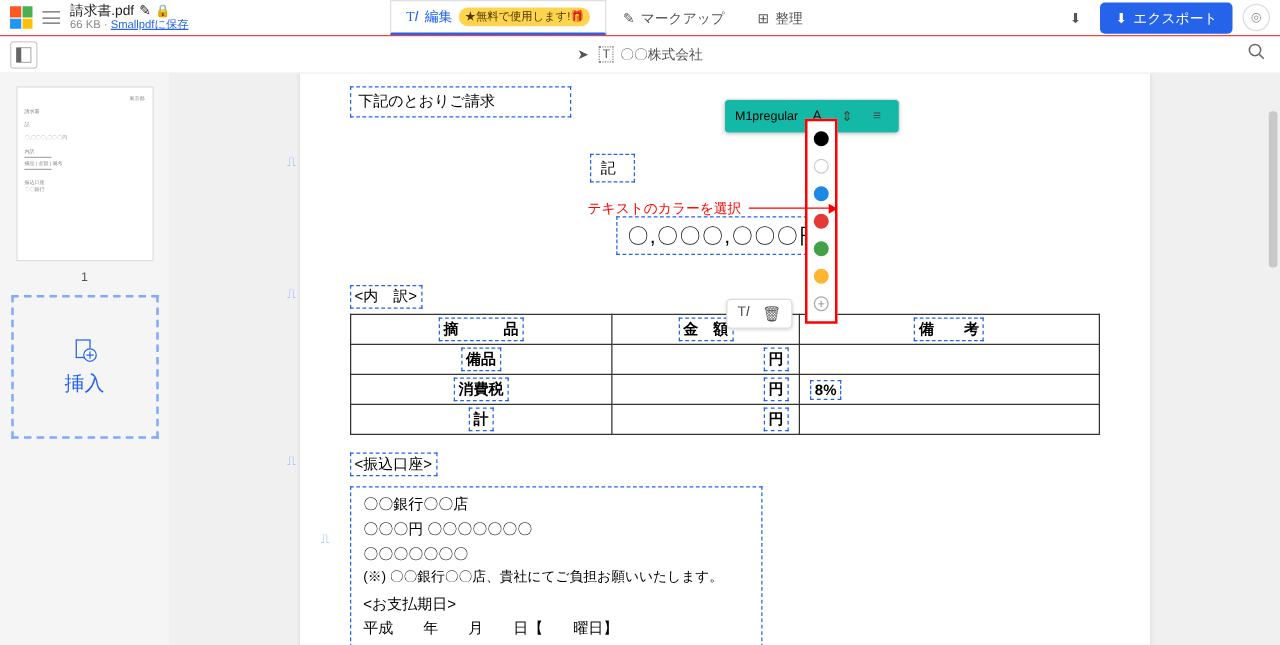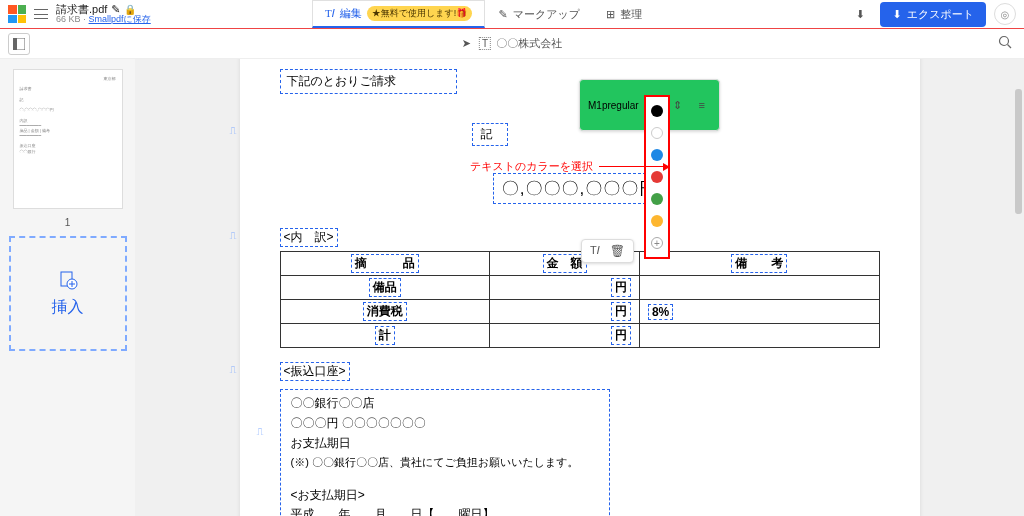--- a/index.html
+++ b/index.html
@@ -31,21 +31,21 @@
 .pagenum{font-size:10px;color:#555}
 .insertbox{width:118px;height:115px;border:2px dashed #7faaff;display:flex;flex-direction:column;align-items:center;justify-content:center;gap:5px;font-size:9px;color:#555;cursor:pointer}
 .insertbox .big{color:#2563eb;font-size:16px}
 .doc{flex:1;background:#f0f0f0;position:relative;overflow:hidden}
 .page{position:absolute;left:50%;top:-10px;transform:translateX(-50%);width:680px;background:#fff;padding:20px 40px;box-shadow:0 0 4px rgba(0,0,0,.1);font-size:12px}
 .sel{border:1px dashed #2563eb;display:inline-block;padding:0 3px}
 .mark{position:absolute;color:#7faaff;font-size:10px}
 .tbl{border-collapse:collapse;width:100%;margin-top:4px}
 .tbl td,.tbl th{border:1px solid #333;padding:2px 8px;font-size:12px;text-align:center;font-weight:bold}
 .bankbox{border:1px dashed #2563eb;padding:4px 10px;width:330px;margin-top:8px;font-size:12px;line-height:1.65}
-.floatopts{position:absolute;left:444px;top:20px;background:#22c55e;border:1px solid #ddd;border-radius:4px;padding:16px 8px;display:flex;align-items:center;gap:6px;font-size:10px;box-shadow:0 1px 3px rgba(0,0,0,.15);z-index:10}
+.floatopts{position:absolute;left:444px;top:20px;background:#14b8a6;border:1px solid #ddd;border-radius:4px;padding:4px 8px;display:flex;align-items:center;gap:6px;font-size:10px;box-shadow:0 1px 3px rgba(0,0,0,.15);z-index:10}
 .floatopts .fi{width:18px;height:18px;display:flex;align-items:center;justify-content:center;cursor:pointer;font-size:11px;color:#444}
 .colorpanel{position:absolute;left:509px;top:36px;width:26px;border:2px solid #ff0000;background:#fff;display:flex;flex-direction:column;align-items:center;gap:10px;padding:8px 2px;z-index:11}
 .swatch{width:12px;height:12px;border-radius:50%;cursor:pointer}
 .annot{position:absolute;left:335px;top:100px;color:#ff0000;font-size:11px;display:flex;align-items:center;gap:6px;z-index:12}
 .arrow-line{width:70px;height:1.5px;background:#ff0000;position:relative}
 .arrow-line:after{content:'';position:absolute;right:-1px;top:-3px;border-left:7px solid #ff0000;border-top:4px solid transparent;border-bottom:4px solid transparent}
 .toolpop{position:absolute;left:446px;top:180px;background:#fff;border:1px solid #ddd;border-radius:4px;padding:4px 8px;display:flex;gap:10px;box-shadow:0 1px 3px rgba(0,0,0,.15);z-index:9}
 .scrollbar{position:absolute;right:2px;top:30px;width:7px;height:125px;background:#c9c9c9;border-radius:3px}
 </style>
 </head>
@@ -175,23 +175,23 @@
           </table>
       </div>
       <div style="margin-top:14px;position:relative">
         <span class="mark" style="left:-50px;top:2px">⎍</span>
         <span class="sel">&lt;振込口座&gt;</span>
       </div>
       <div class="bankbox" style="position:relative">
         <span class="mark" style="left:-24px;top:34px">⎍</span>
         <div>〇〇銀行〇〇店</div>
         <div>〇〇〇円  〇〇〇〇〇〇〇</div>
-        <div>お支払期日</div>
+        <div>〇〇〇〇〇〇〇</div>
         <div style="font-size:11px">(※) 〇〇銀行〇〇店、貴社にてご負担お願いいたします。</div>
-        <div style="margin-top:14px">&lt;お支払期日&gt;</div>
+        <div style="margin-top:2px">&lt;お支払期日&gt;</div>
         <div>平成　　年　　月　　日【　　曜日】</div>
       </div>
     </div>
 
     <div class="floatopts">
       <span style="cursor:pointer">M1pregular</span>
       <span class="fi" style="color:#000;text-decoration:underline">A</span>
 
       <span class="fi">⇕</span>
       <span class="fi">≡</span>

